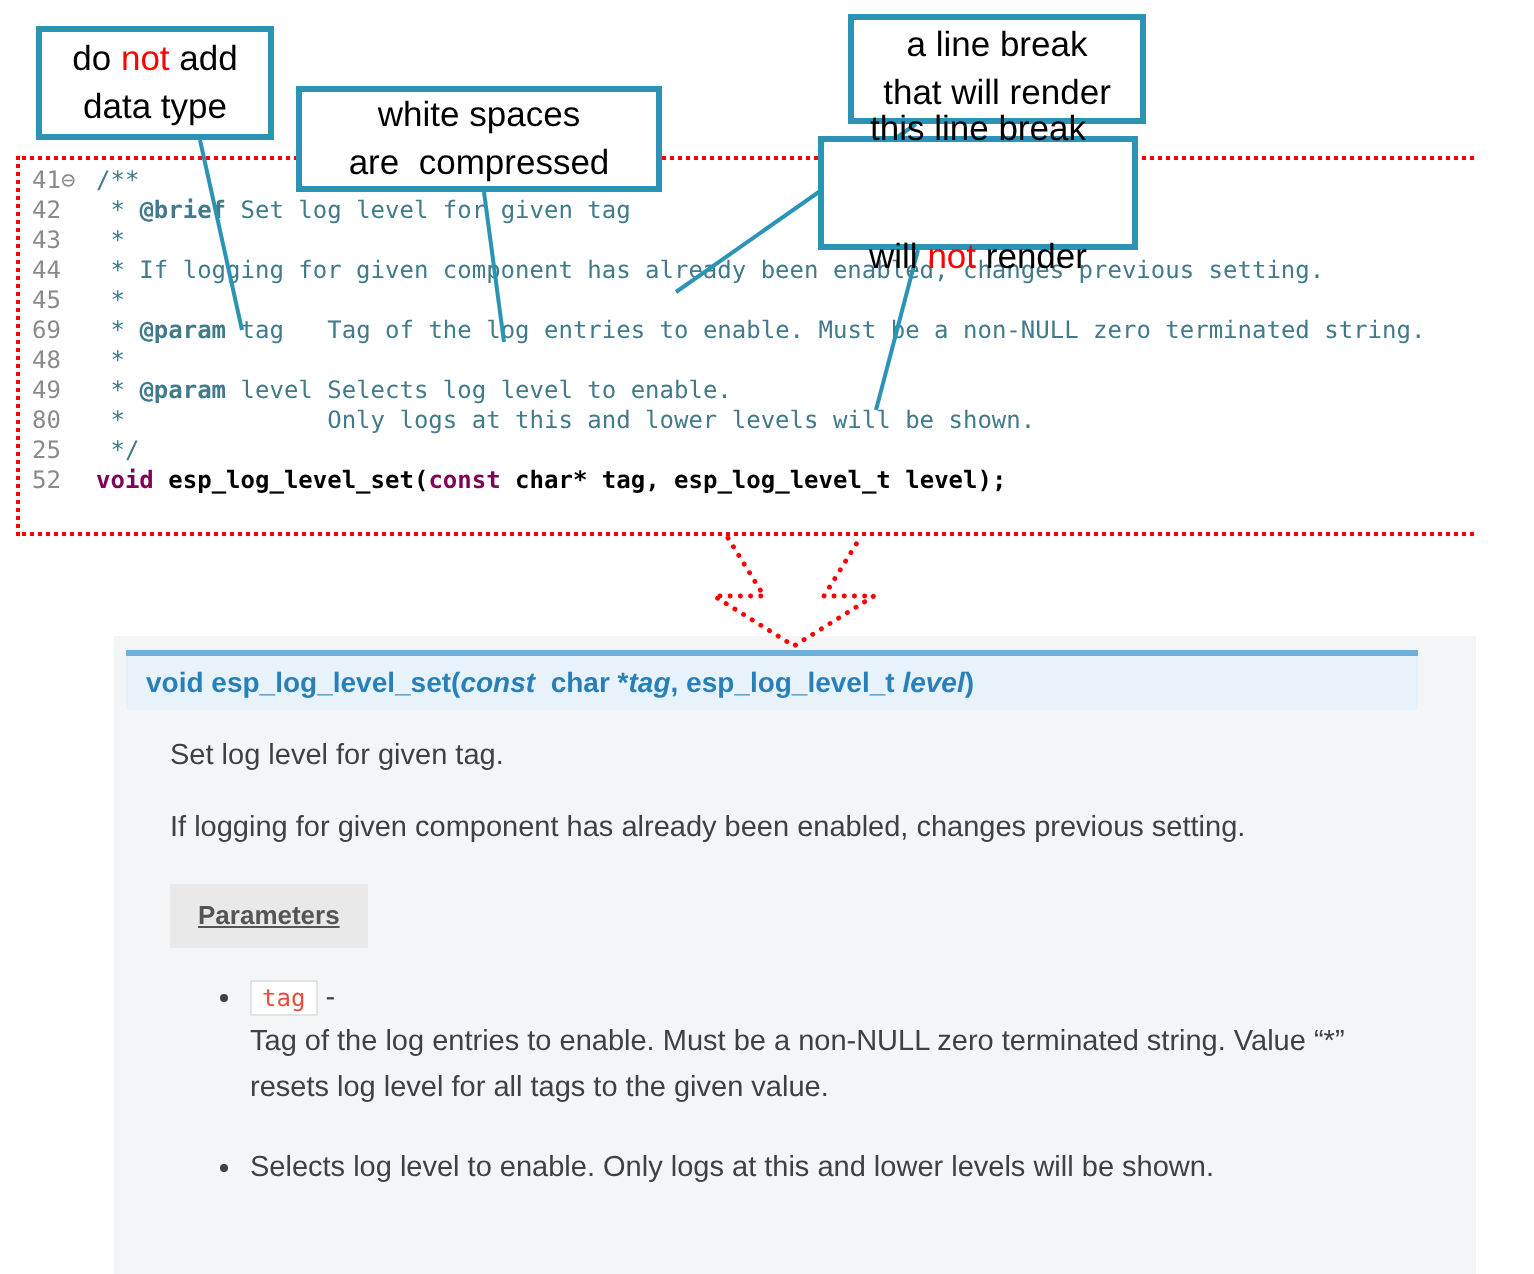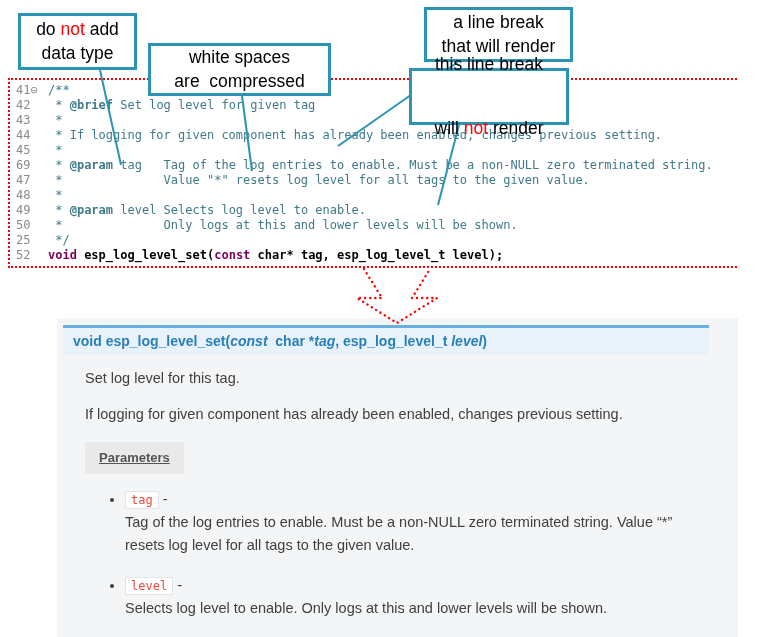--- a/index.html
+++ b/index.html
@@ -77,49 +77,47 @@
   </div>
 
   <div class="code-block">
     <div id="code-lines">
         <div class="code-line"><span class="gutter">41<span class="fold">⊖</span></span><span><span class="tok-cm">/**</span></span></div>
         <div class="code-line"><span class="gutter">42</span><span><span class="tok-cm"> * </span><span class="tok-cmt">@brief</span><span class="tok-cm"> Set log level for given tag</span></span></div>
         <div class="code-line"><span class="gutter">43</span><span><span class="tok-cm"> *</span></span></div>
         <div class="code-line"><span class="gutter">44</span><span><span class="tok-cm"> * If logging for given component has already been enabled, changes previous setting.</span></span></div>
         <div class="code-line"><span class="gutter">45</span><span><span class="tok-cm"> *</span></span></div>
         <div class="code-line"><span class="gutter">69</span><span><span class="tok-cm"> * </span><span class="tok-cmt">@param</span><span class="tok-cm"> tag   Tag of the log entries to enable. Must be a non-NULL zero terminated string.</span></span></div>
-        <div class="code-line"><span class="gutter">47</span><span><span class="tok-cm"> *              Value "*" resets log level for all tags to the given value.</span></span></div>
         <div class="code-line"><span class="gutter">48</span><span><span class="tok-cm"> *</span></span></div>
         <div class="code-line"><span class="gutter">49</span><span><span class="tok-cm"> * </span><span class="tok-cmt">@param</span><span class="tok-cm"> level Selects log level to enable.</span></span></div>
-        <div class="code-line"><span class="gutter">50</span><span><span class="tok-cm"> *              Only logs at this and lower levels will be shown.</span></span></div>
+        <div class="code-line"><span class="gutter">80</span><span><span class="tok-cm"> *              Only logs at this and lower levels will be shown.</span></span></div>
         <div class="code-line"><span class="gutter">25</span><span><span class="tok-cm"> */</span></span></div>
         <div class="code-line"><span class="gutter">52</span><span><span class="tok-kw">void</span><span class="tok-pl"> </span><span class="tok-fn">esp_log_level_set</span><span class="tok-pl">(</span><span class="tok-kw">const</span><span class="tok-pl"> char* tag, esp_log_level_t level);</span></span></div>
       </div>
   </div>
 
   <svg class="overlay" viewBox="0 0 767 637">
     <line x1="100" y1="70" x2="121" y2="165" stroke="#2b93b4" stroke-width="2"></line>
     <line x1="242" y1="96" x2="252" y2="171" stroke="#2b93b4" stroke-width="2"></line>
     <line x1="458" y1="62" x2="338" y2="146" stroke="#2b93b4" stroke-width="2"></line>
     <line x1="459" y1="125" x2="438" y2="205" stroke="#2b93b4" stroke-width="2"></line>
     <path d="M364,269 L382,298 L357,298 L397,323 L437,298 L412,298 L430,269" fill="none" stroke="#ff0000" stroke-width="2.4" stroke-dasharray="0.1 5" stroke-linecap="round"></path>
   </svg>
 
   <div class="docs">
     <div class="sig" id="sig"><span class="s-kw">void</span><span class="s-pl"> </span><span class="s-name">esp_log_level_set</span><span class="s-pl">(</span><span class="s-kwi">const</span><span class="s-pl">  char *</span><span class="s-arg">tag</span><span class="s-pl">, </span><span class="s-pl">esp_log_level_t </span><span class="s-arg">level</span><span class="s-pl">)</span></div>
     <div class="docbody">
-      <p>Set log level for this tag.</p>
+      <p>Set log level for given tag.</p>
       <p>If logging for given component has already been enabled, changes previous setting.</p>
       <div class="params-label">Parameters</div>
       <ul class="params" id="param-list">
           <li>
             <div class="param-head"><span class="literal">tag</span><span> -</span></div>
             <p class="param-desc">Tag of the log entries to enable. Must be a non-NULL zero terminated string. Value “*” resets log level for all tags to the given value.</p>
           </li>
           <li>
-            <div class="param-head"><span class="literal">level</span><span> -</span></div>
             <p class="param-desc">Selects log level to enable. Only logs at this and lower levels will be shown.</p>
           </li>
         </ul>
     </div>
   </div>
 
 </div>
 
 </body></html>

